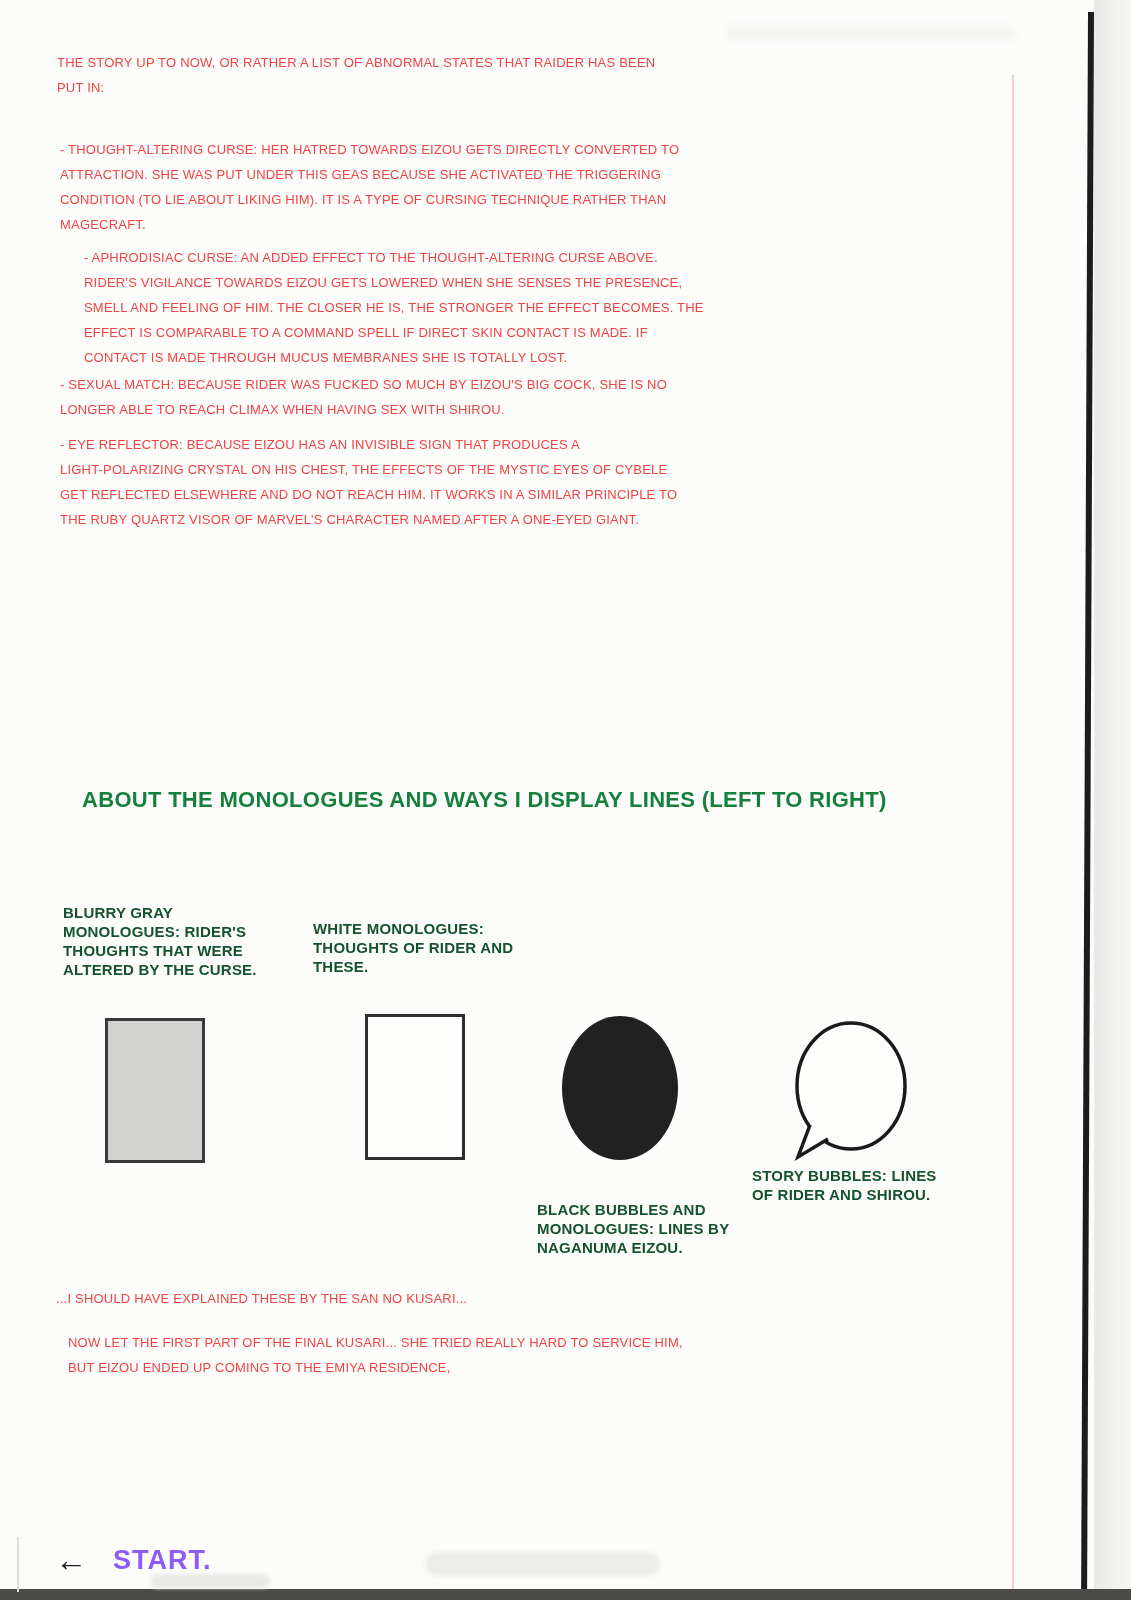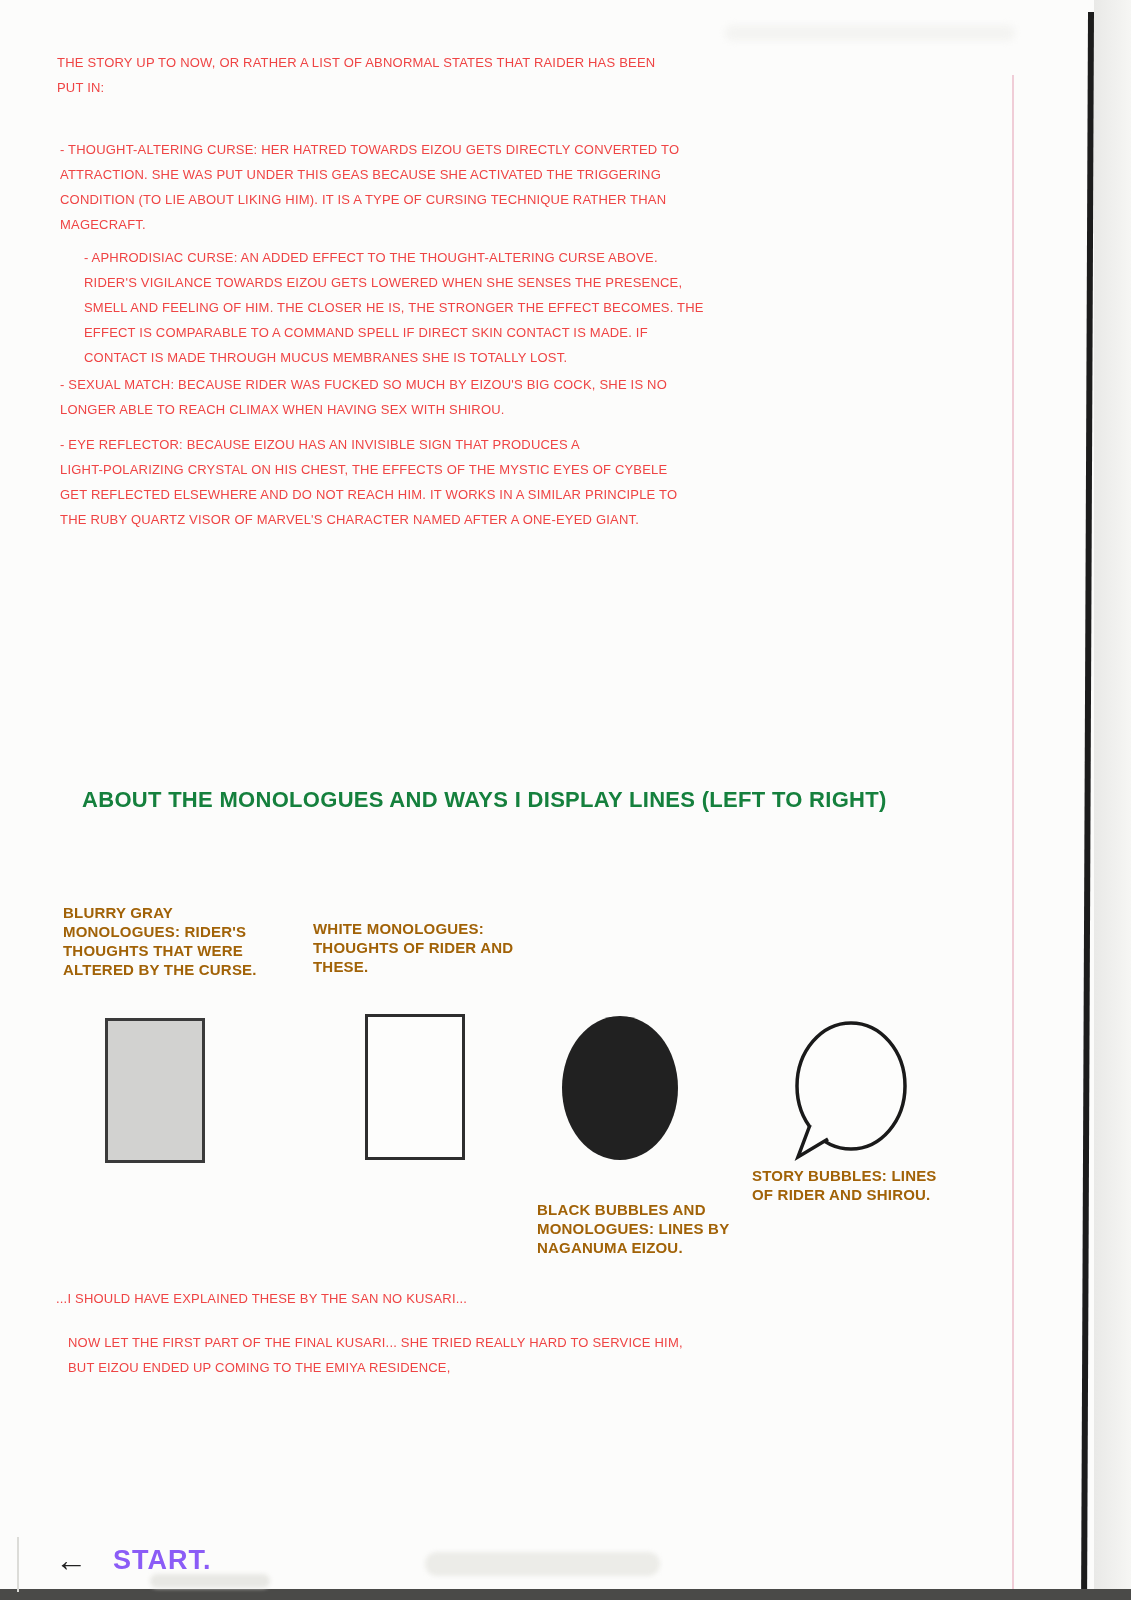--- a/index.html
+++ b/index.html
@@ -34,21 +34,21 @@
     line-height: 28px;
     letter-spacing: 0.3px;
     color: #15803d;
   }
   .legend-label {
     position: absolute;
     font-weight: 700;
     font-size: 15px;
     line-height: 19px;
     letter-spacing: 0.2px;
-    color: #a16207;
+    color: #14532d;
   }
   .label-gray  { left: 63px;  top: 903px;  width: 220px; }
   .label-white { left: 313px; top: 919px;  width: 230px; }
   .label-black { left: 530px; top: 1200px; width: 230px; margin-left: 7px; }
   .label-bubble{ left: 752px; top: 1166px; width: 230px; }
 
   .swatch-gray {
     position: absolute; left: 105px; top: 1018px;
     width: 100px; height: 145px;
     background: #d2d2d0;

